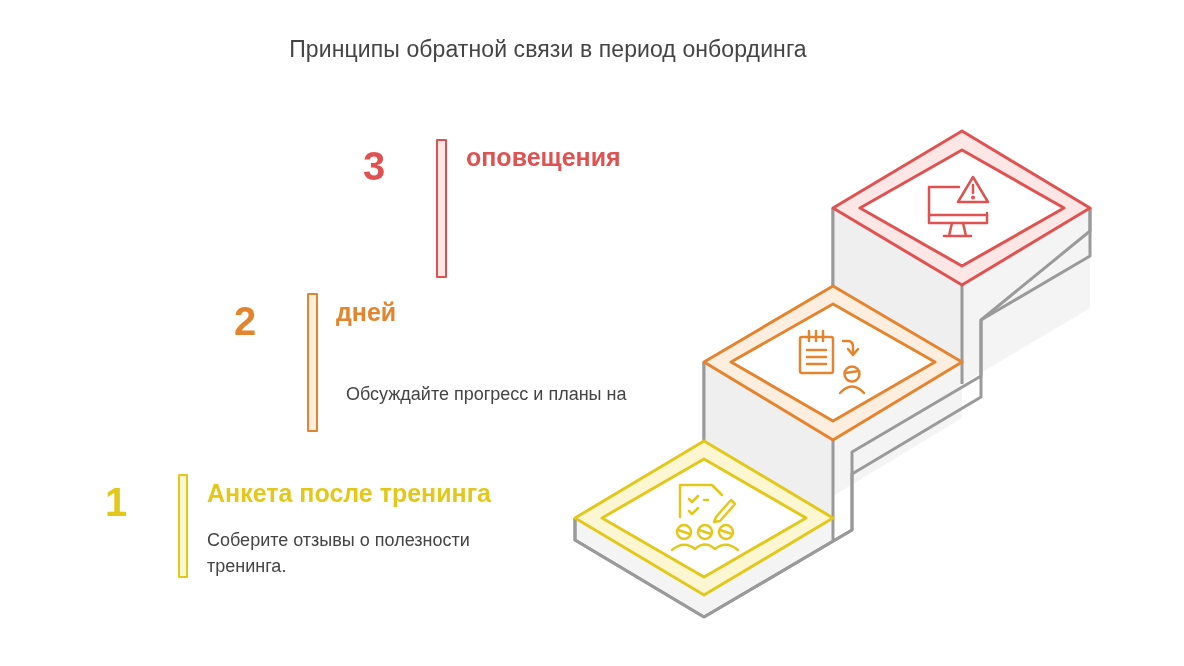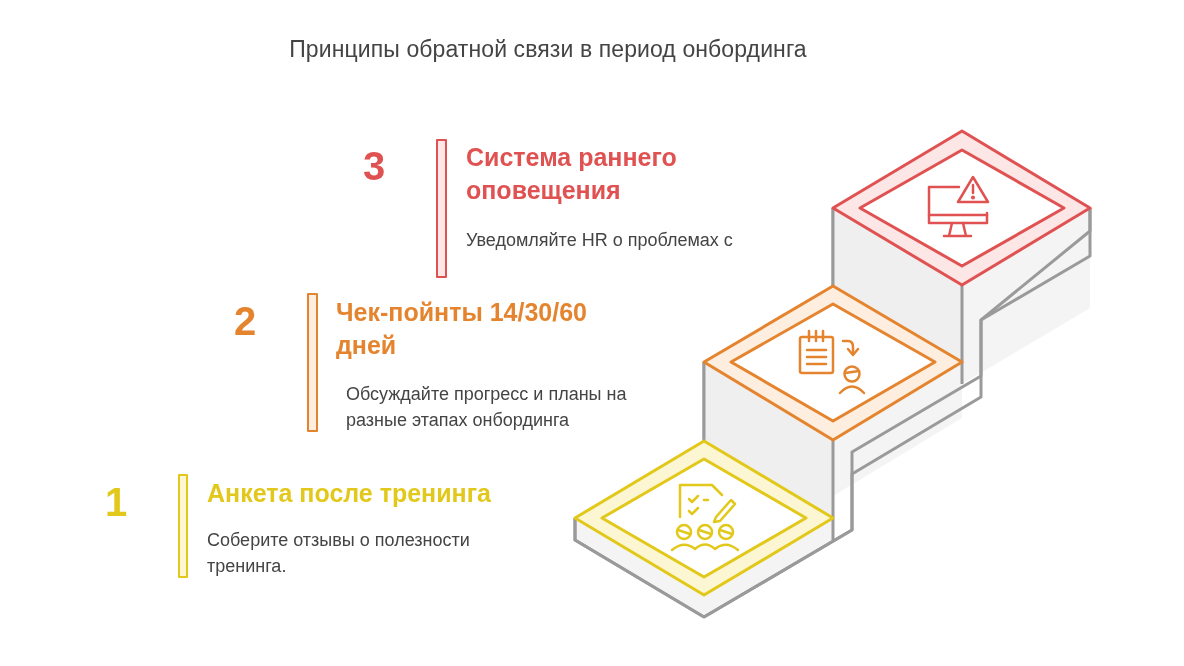--- a/index.html
+++ b/index.html
@@ -13,38 +13,34 @@
 </style>
 </head>
 <body>
 
 <div class="title">Принципы обратной связи в период онбординга</div>
 
 <div>
   <div class="num" style="left:363px; top:146px; color:#E05252;">3</div>
   <div class="bar" style="left:436px; top:139px; width:11px; height:139px; border-color:#E05252; background:#FDE6E6;"></div>
   <div class="head" style="left:466px; top:141px; color:#E05252;">
-    <div>Система раннего</div>
     <div>оповещения</div>
   </div>
   <div class="desc" style="left:466px; top:227px;">
-    <div>Уведомляйте HR о проблемах с</div>
   </div>
 </div>
 
 <div>
   <div class="num" style="left:234px; top:301px; color:#E5842E;">2</div>
   <div class="bar" style="left:307px; top:293px; width:11px; height:139px; border-color:#E5842E; background:#FDEEDF;"></div>
   <div class="head" style="left:336px; top:296px; color:#E5842E;">
-    <div>Чек-пойнты 14/30/60</div>
     <div>дней</div>
   </div>
   <div class="desc" style="left:346px; top:381px;">
     <div>Обсуждайте прогресс и планы на</div>
-    <div>разные этапах онбординга</div>
   </div>
 </div>
 
 <div>
   <div class="num" style="left:105px; top:482px; color:#E2C81A;">1</div>
   <div class="bar" style="left:178px; top:474px; width:10px; height:104px; border-color:#E2C81A; background:#FCF6D2;"></div>
   <div class="head" style="left:207px; top:477px; color:#E2C81A;">
     <div>Анкета после тренинга</div>
   </div>
   <div class="desc" style="left:207px; top:527px;">

